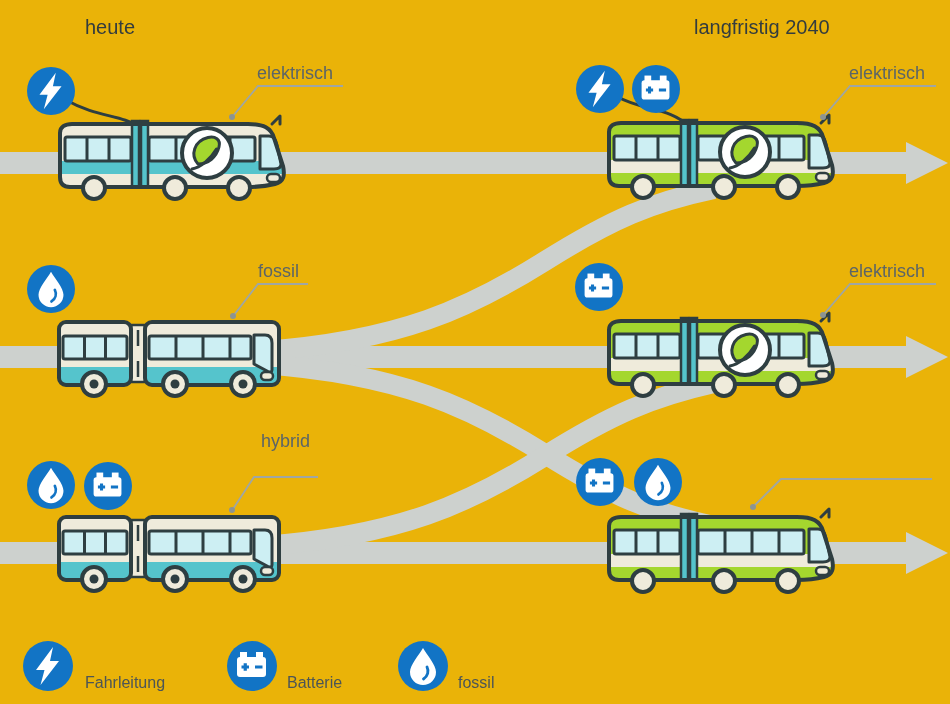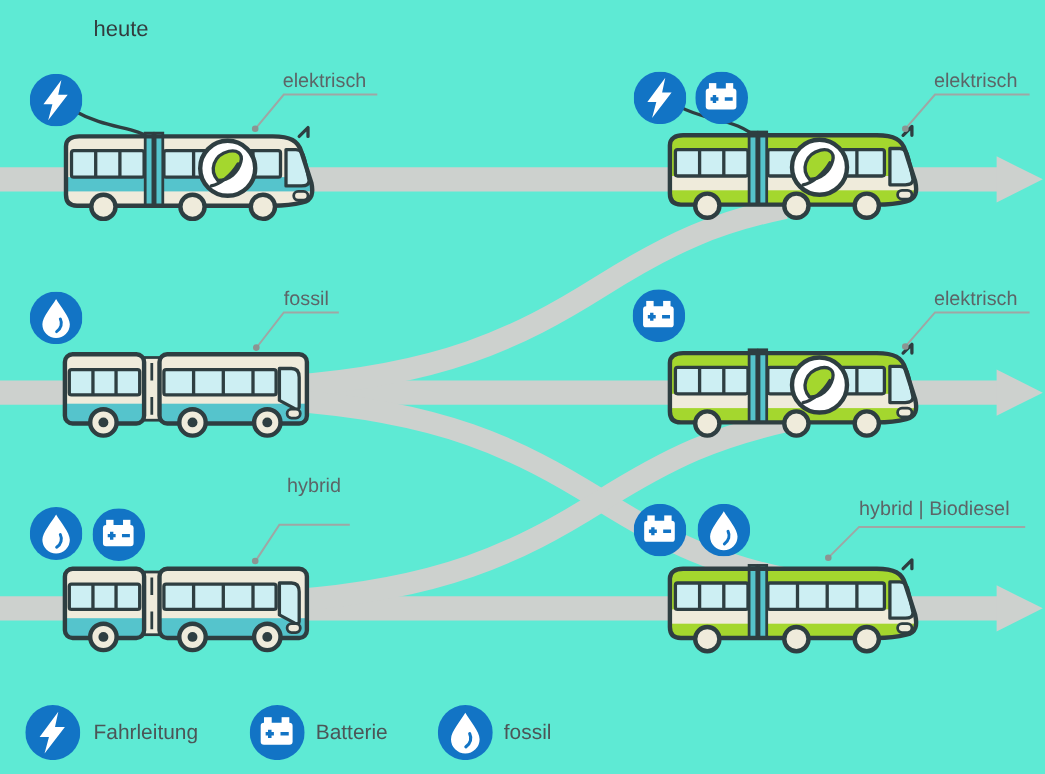--- a/index.html
+++ b/index.html
@@ -1,23 +1,23 @@
 <!DOCTYPE html>
 <html><head>
 <meta charset="utf-8">
 <style>
   html,body{margin:0;padding:0;background:#fff;}
   .stage{
-    position:relative;width:950px;height:704px;background:#5eead4;overflow:hidden;
+    position:relative;width:950px;height:704px;background:#eab308;overflow:hidden;
     font-family:"Liberation Sans", sans-serif;
   }
   .stage svg.scene{position:absolute;left:0;top:0;}
   .title{position:absolute;font-size:20px;color:#333C3E;white-space:nowrap;}
   .lbl{position:absolute;font-size:18px;color:#5C6567;white-space:nowrap;text-align:right;}
-  .legend-lbl{position:absolute;font-size:19px;color:#4C5557;white-space:nowrap;}
+  .legend-lbl{position:absolute;font-size:16px;color:#4C5557;white-space:nowrap;margin-top:18px;}
   .chip{position:absolute;width:48px;height:48px;}
   .chip.lg{width:50px;height:50px;}
   .chip svg{display:block;width:100%;height:100%;}
   .coach-teal{--c-roof:#EFEBDB;--c-stripe:#55C4CC;--c-lower:#EFEBDB;}
   .coach-green{--c-roof:#A4D72E;--c-stripe:#EFEBDB;--c-lower:#A4D72E;}
 </style>
 </head>
 <body>
 
 <div class="stage">
@@ -169,27 +169,27 @@
       <circle cx="232" cy="117" r="3"></circle>
       <circle cx="823" cy="117" r="3"></circle>
       <circle cx="233" cy="316" r="3"></circle>
       <circle cx="823" cy="315" r="3"></circle>
       <circle cx="232" cy="510" r="3"></circle>
       <circle cx="753" cy="507" r="3"></circle>
     </g>
   </svg>
 
   <div class="title" style="left:85px;top:16px;">heute</div>
+  <div class="title" style="left:694px;top:16px;">langfristig 2040</div>
 
   <div class="lbl" style="left:257px;top:63px;">elektrisch</div>
   <div class="lbl" style="left:849px;top:63px;">elektrisch</div>
   <div class="lbl" style="left:258px;top:261px;">fossil</div>
   <div class="lbl" style="left:849px;top:261px;">elektrisch</div>
   <div class="lbl" style="left:261px;top:431px;">hybrid</div>
-  <div class="lbl" style="left:781px;top:452px;">hybrid | Biodiesel</div>
 
   <span class="chip" style="left:27px;top:67px;">
     <svg viewBox="0 0 50 50">
         <use href="#ic-bolt"></use>
       </svg>
     </span>
   <span class="chip" style="left:576px;top:65px;">
     <svg viewBox="0 0 50 50">
         <use href="#ic-bolt"></use>
       </svg>

